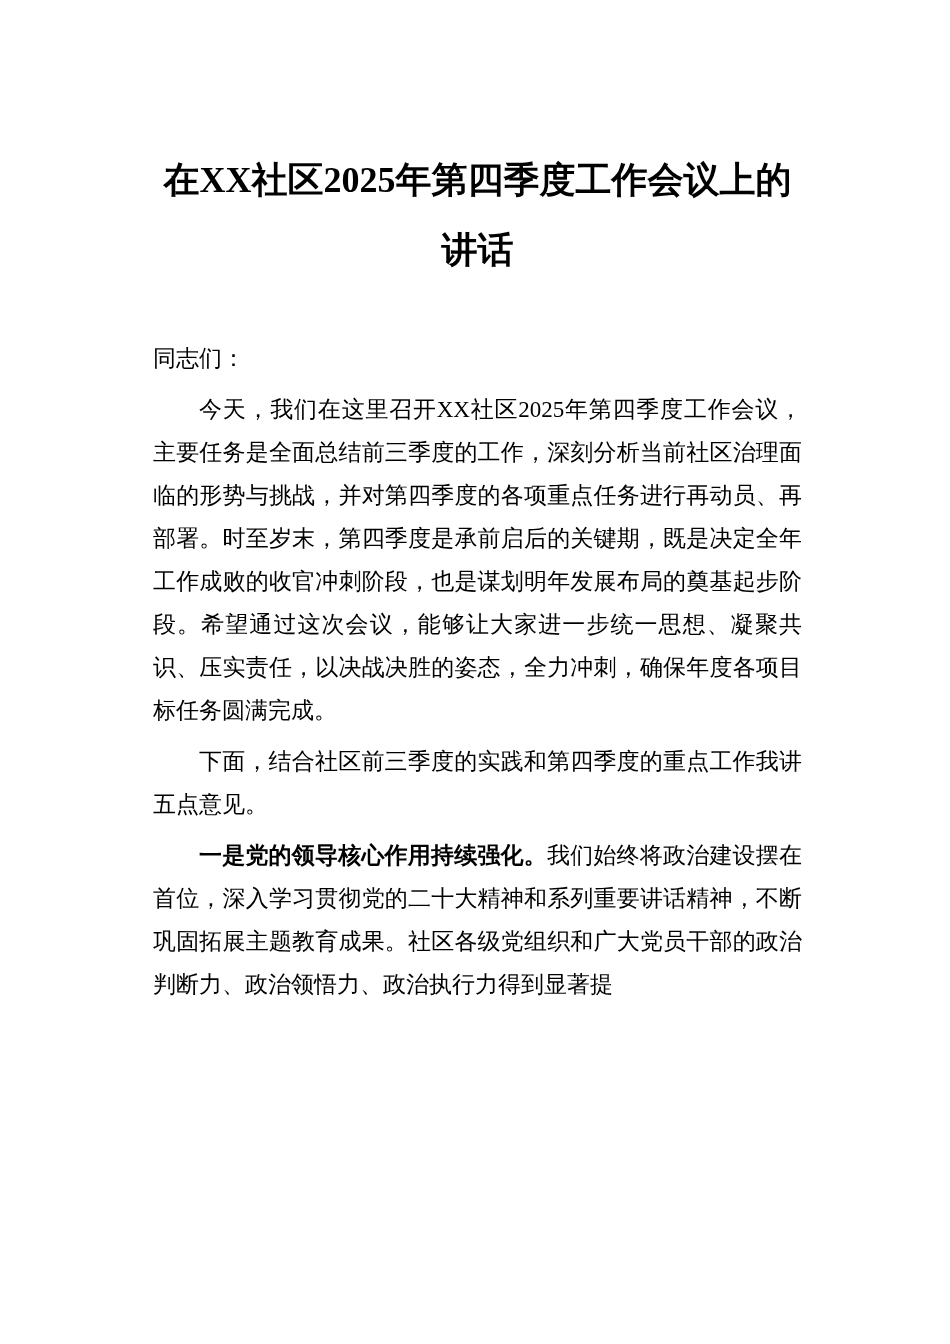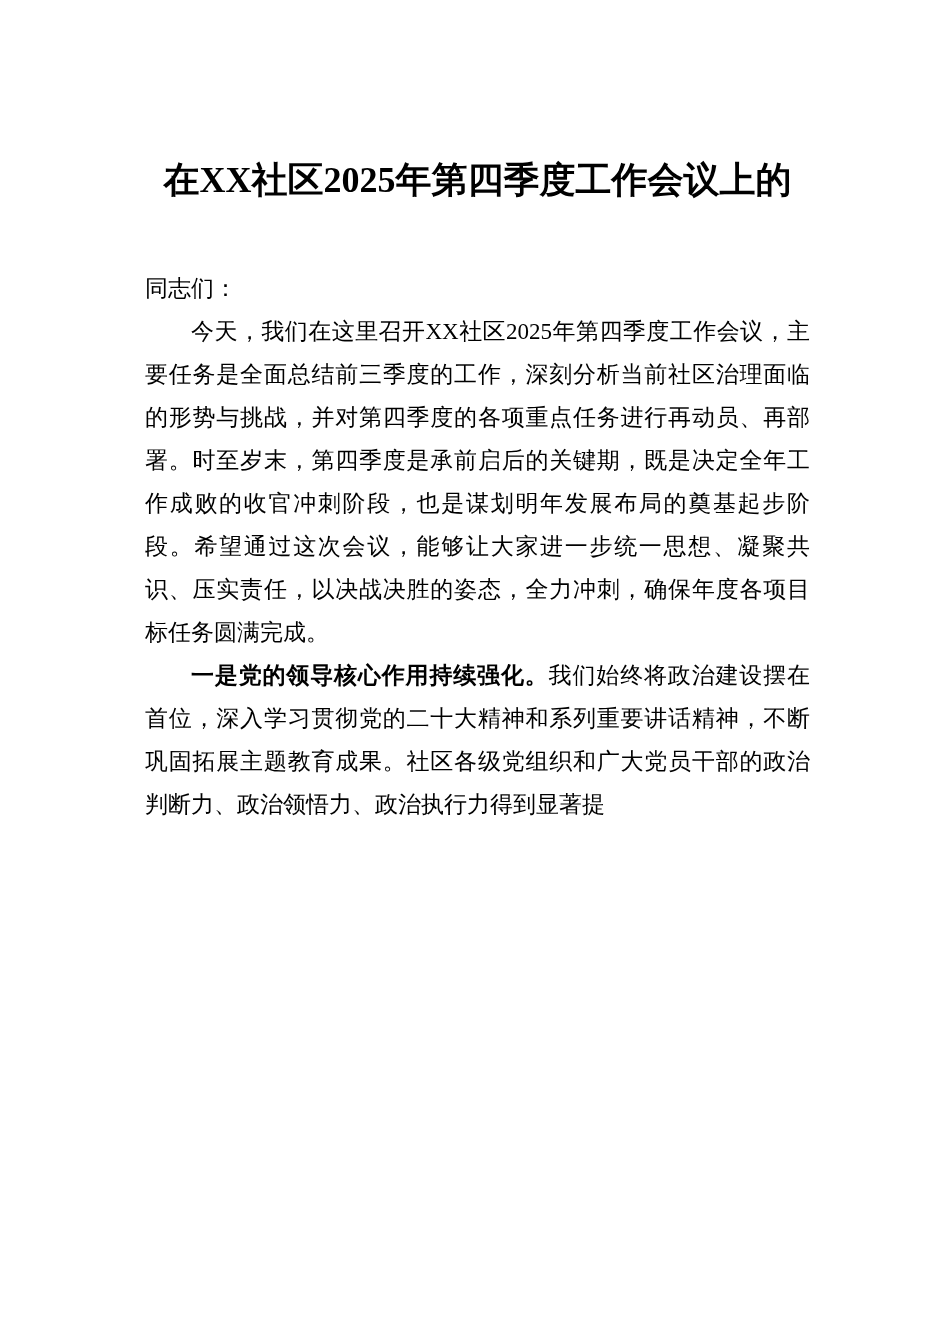--- a/index.html
+++ b/index.html
@@ -27,21 +27,21 @@
     margin: 0 0 52px 0;
   }
   .doc-title .title-line {
     display: block;
   }
   .doc-body {
     font-size: 23px;
     line-height: 43px;
   }
   .para {
-    margin: 0;
+    margin: 8px;
     text-align: justify;
     text-justify: inter-ideograph;
     word-break: break-all;
   }
   .para.salutation {
     text-indent: 0;
   }
   .para.body,
   .para.body-lead,
   .para.heading {
@@ -53,19 +53,21 @@
   .para strong {
     font-weight: bold;
   }
 </style>
 </head>
 <body>
 
 <div class="page">
   <h1 class="doc-title">
     <span class="title-line">在XX社区2025年第四季度工作会议上的</span>
+    <span class="title-line">讲话</span>
   </h1>
   <div class="doc-body" id="doc-body">
       <p class="para salutation">同志们：</p>
       <p class="para body">今天，我们在这里召开XX社区2025年第四季度工作会议，主要任务是全面总结前三季度的工作，深刻分析当前社区治理面临的形势与挑战，并对第四季度的各项重点任务进行再动员、再部署。时至岁末，第四季度是承前启后的关键期，既是决定全年工作成败的收官冲刺阶段，也是谋划明年发展布局的奠基起步阶段。希望通过这次会议，能够让大家进一步统一思想、凝聚共识、压实责任，以决战决胜的姿态，全力冲刺，确保年度各项目标任务圆满完成。</p>
+      <p class="para body">下面，结合社区前三季度的实践和第四季度的重点工作我讲五点意见。</p>
       <p class="para body-lead"><strong>一是党的领导核心作用持续强化。</strong>我们始终将政治建设摆在首位，深入学习贯彻党的二十大精神和系列重要讲话精神，不断巩固拓展主题教育成果。社区各级党组织和广大党员干部的政治判断力、政治领悟力、政治执行力得到显著提</p>
     </div>
 </div>
 
 </body></html>

